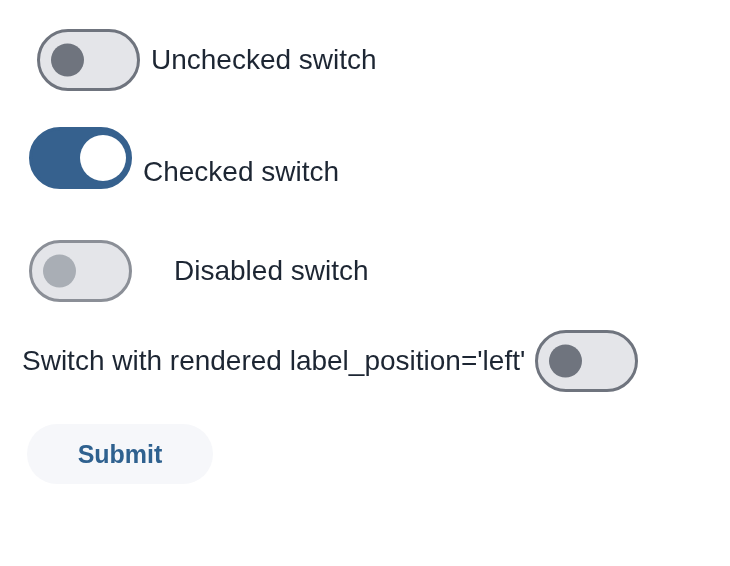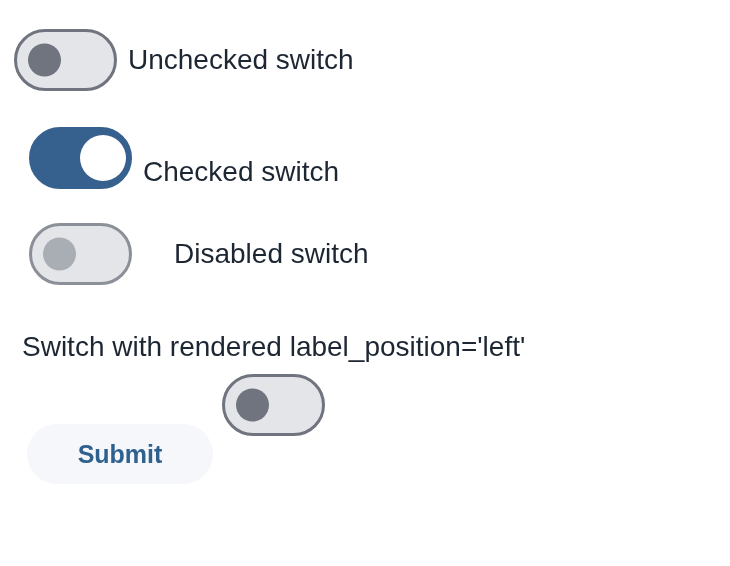--- a/index.html
+++ b/index.html
@@ -86,24 +86,24 @@
     font-family: "Liberation Sans", "DejaVu Sans", sans-serif;
     font-size: 25px;
     font-weight: 600;
     display: flex;
     align-items: center;
     justify-content: center;
     cursor: pointer;
     padding: 0;
   }
   
-  #row-unchecked { left: 14px; top: 29px; text-align: center; }
+  #row-unchecked { left: 37px; top: 29px; text-align: center; }
   #row-checked   { left: 29px; top: 127px; align-items: flex-end; }
-  #row-disabled  { left: 29px; top: 223px; gap: 42px; }
-  #row-leftlabel { left: 22px; top: 330px; gap: 10px; flex-direction: column; }
+  #row-disabled  { left: 29px; top: 240px; gap: 42px; }
+  #row-leftlabel { left: 22px; top: 330px; gap: 10px; }
 </style>
 </head>
 <body>
 
 <div id="canvas">
 
   <div class="switch-row" id="row-unchecked">
     <div class="switch off">
       <div class="knob"></div>
     </div>

